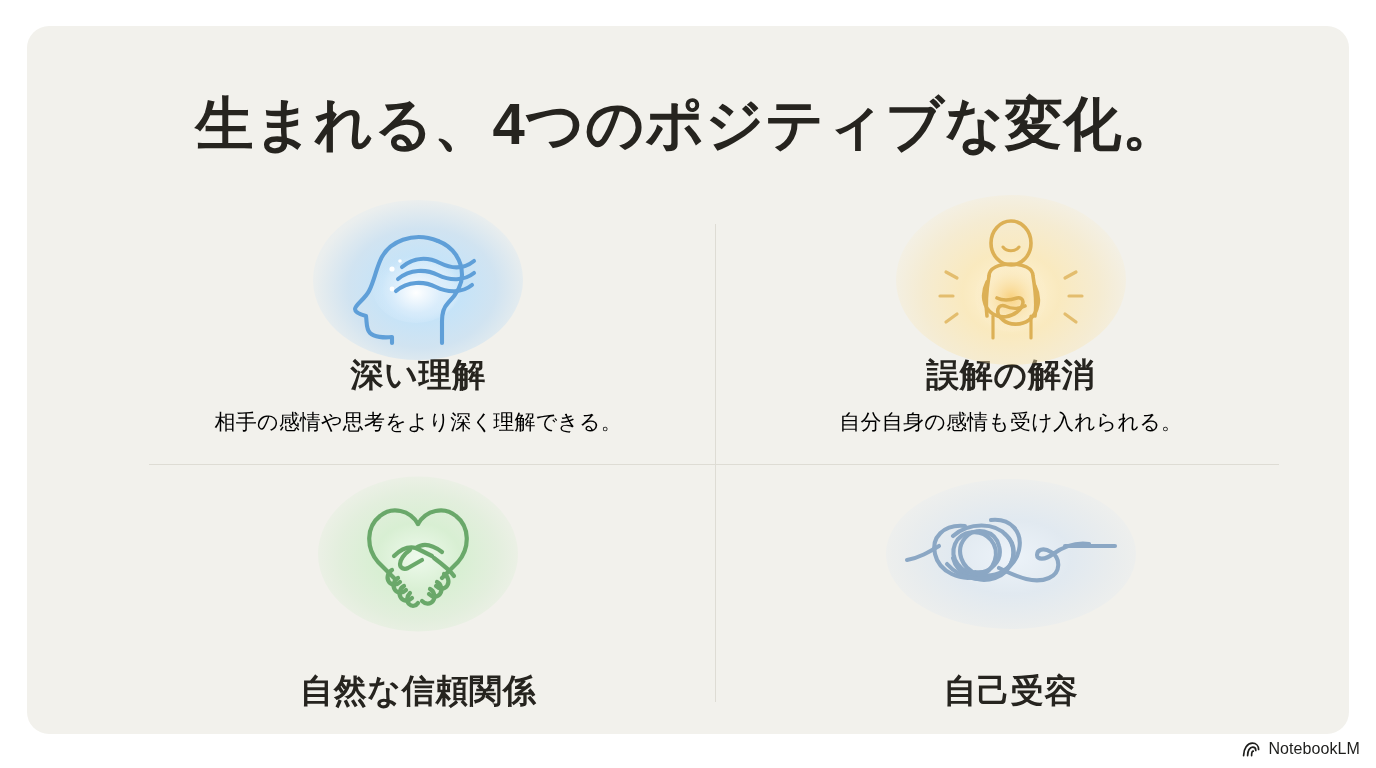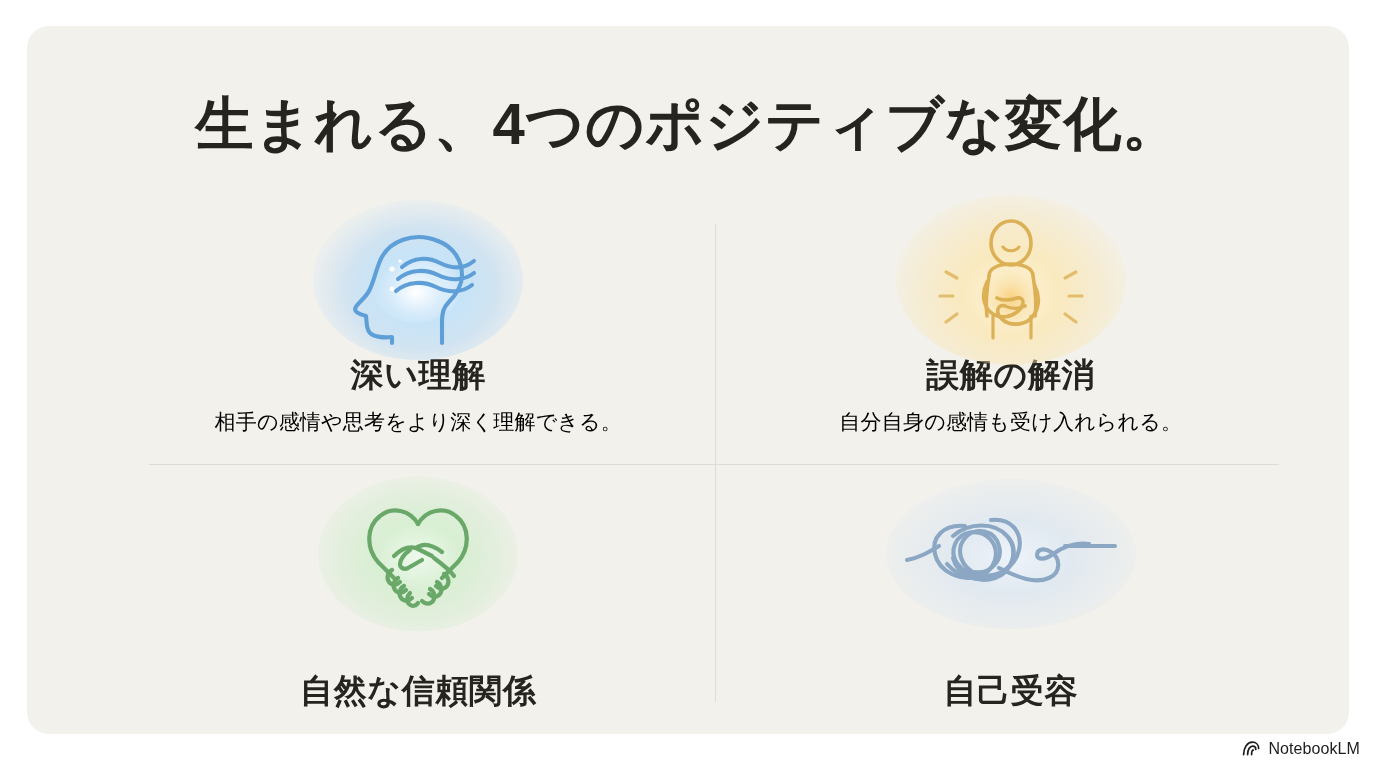--- a/index.html
+++ b/index.html
@@ -165,20 +165,21 @@
     height: 478px;
     background: #dedcd4;
   }
 
   
   .watermark {
     position: absolute;
     right: 16px;
     bottom: 10px;
     display: flex;
+    align-items: center;
     gap: 7px;
   }
   .watermark .wm-text {
     font-size: 16px;
     font-weight: 500;
     color: #1d1d1b;
     letter-spacing: 0.005em;
   }
 </style>
 </head>

